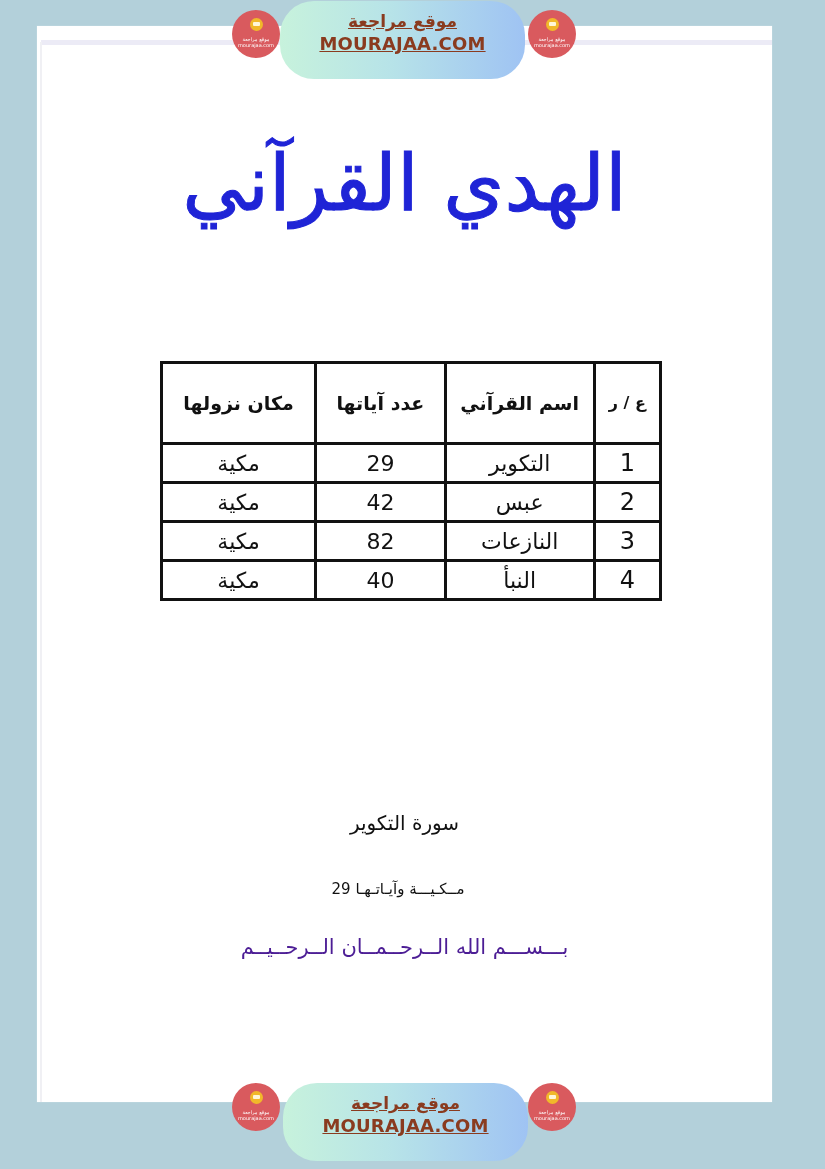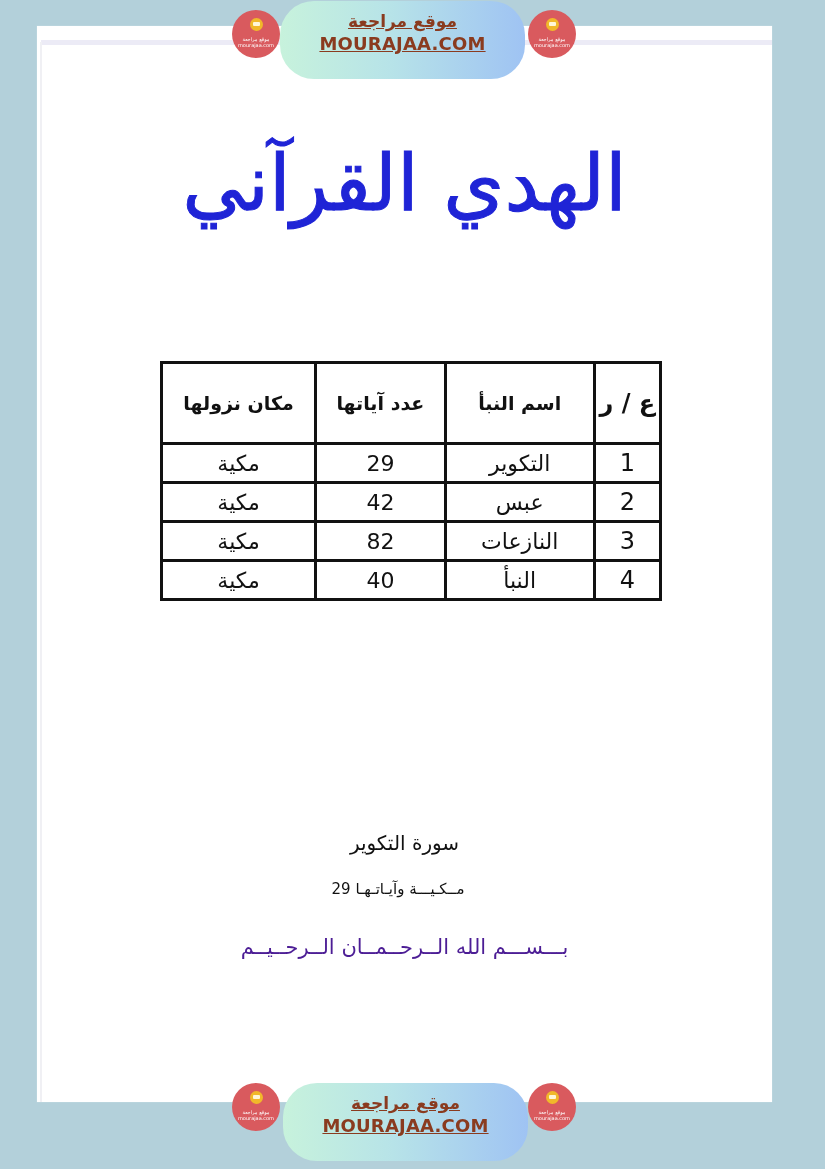--- a/index.html
+++ b/index.html
@@ -90,25 +90,25 @@
       color: #111;
     }
     table.surahs th {
       height: 78px; font-size: 19px; font-weight: bold;
     }
     table.surahs td { height: 36px; font-size: 22px; }
     table.surahs .col-num { width: 62px; font-size: 24px; }
     table.surahs .col-name { width: 143px; }
     table.surahs .col-verses { width: 124px; }
     table.surahs .col-place { width: 148px; }
-    table.surahs th.col-num { font-size: 24px; line-height: 24px; }
+    table.surahs th.col-num { font-size: 16px; line-height: 24px; }
 
     
     .surah-heading {
-      position: absolute; left: 37px; width: 735px; top: 830px;
+      position: absolute; left: 37px; width: 735px; top: 810px;
       text-align: center; direction: rtl;
       font-size: 20px; color: #111; line-height: 26px;
     }
     .surah-meta {
       position: absolute; left: 37px; width: 722px; top: 878px;
       text-align: center; direction: rtl;
       font-size: 15px; color: #111; line-height: 22px; letter-spacing: 1px;
     }
     .basmala {
       position: absolute; left: 37px; width: 735px; top: 930px;
@@ -138,21 +138,21 @@
     <span class="tiny">موقع مراجعة mourajaa.com</span>
   </div>
 </div>
 
 <div class="main-title">الهدي القرآني</div>
 
 <table class="surahs">
   <thead>
     <tr>
       <th class="col-num">ع / ر</th>
-      <th class="col-name">اسم النبأ</th>
+      <th class="col-name">اسم القرآني</th>
       <th class="col-verses">عدد آياتها</th>
       <th class="col-place">مكان نزولها</th>
     </tr>
   </thead>
   <tbody>
     <tr>
       <td class="col-num">1</td>
       <td class="col-name">التكوير</td>
       <td class="col-verses">29</td>
       <td class="col-place">مكية</td>

